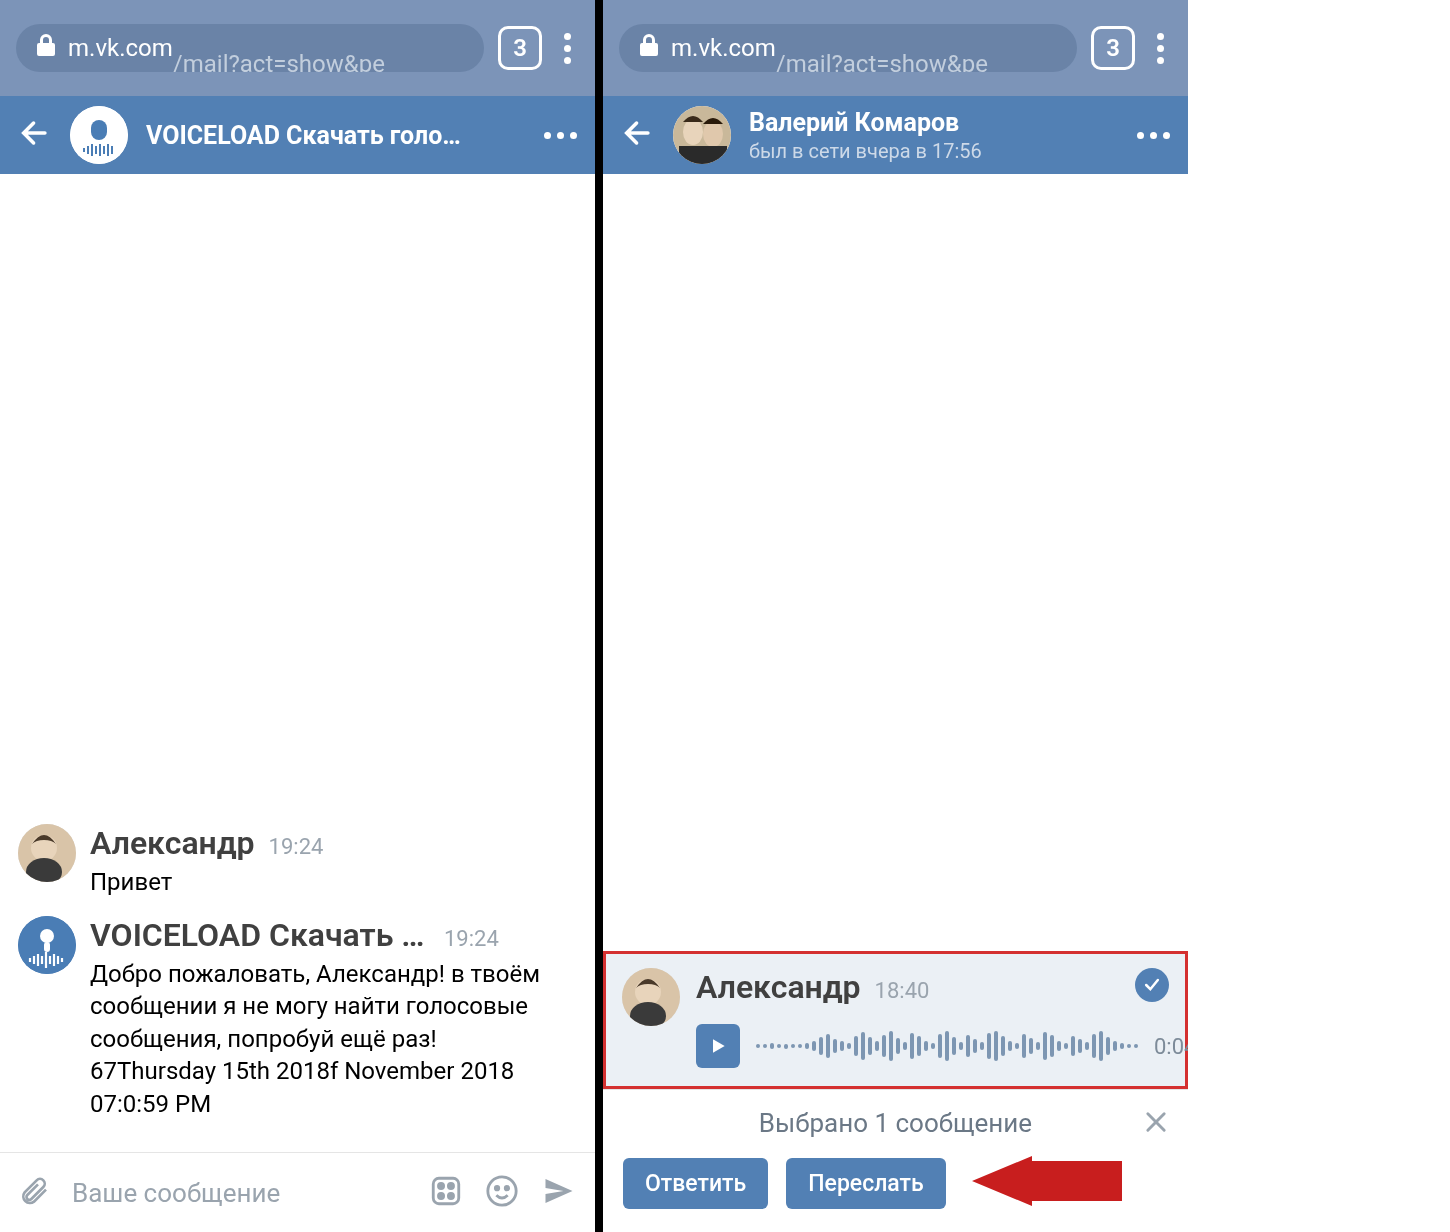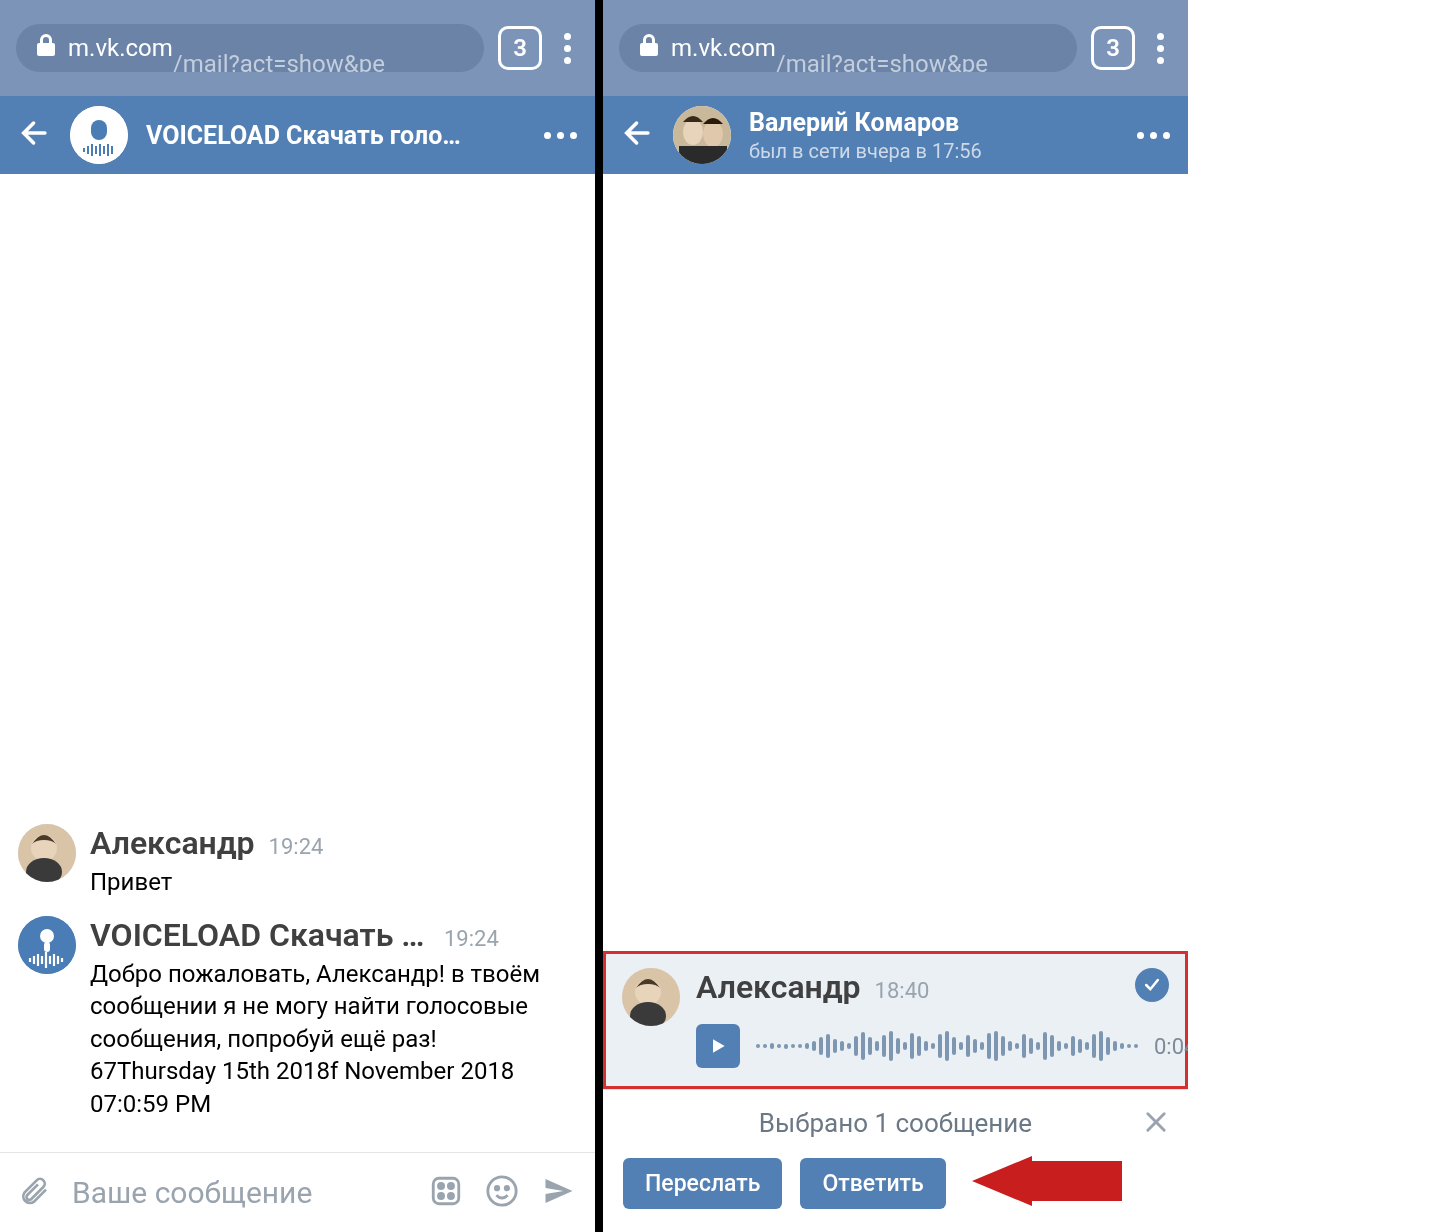--- a/index.html
+++ b/index.html
@@ -113,21 +113,21 @@
   
   .composer {
     height: 80px;
     border-top: 1px solid #e5e5e5;
     display:flex;
     align-items:center;
     padding: 0 18px;
     gap: 22px;
   }
   .composer .placeholder {
-    flex:1; color:#9aa4ae; font-size:30px;
+    flex:1; color:#9aa4ae; font-size:26px;
   }
   .composer-icon { color:#9aa4ae; }
 
   
   .voice-msg-wrap {
     border: 3px solid #d43030;
     background: #ebf0f5;
     margin: 0;
     padding: 14px 16px 18px 16px;
     display:flex;
@@ -461,22 +461,22 @@
   </div>
 
   <div class="selection-bar">
     <div class="sel-text">Выбрано 1 сообщение</div>
     <span class="sel-close">
       <svg width="28" height="28" viewBox="0 0 24 24" stroke="#9aa4ae" stroke-width="2.5" stroke-linecap="round">
           <path d="M5 5l14 14M19 5L5 19"></path>
         </svg>
     </span>
     <div class="sel-buttons">
+      <div class="sel-btn">Ответить</div>
       <div class="sel-btn">Переслать</div>
-      <div class="sel-btn">Ответить</div>
       <span class="red-arrow">
         <svg width="150" height="50" viewBox="0 0 150 50">
           <polygon points="150,5 150,45 60,45 60,50 0,25 60,0 60,5" fill="#c81e1e"></polygon>
         </svg>
       </span>
     </div>
   </div>
 
 </div>
 

